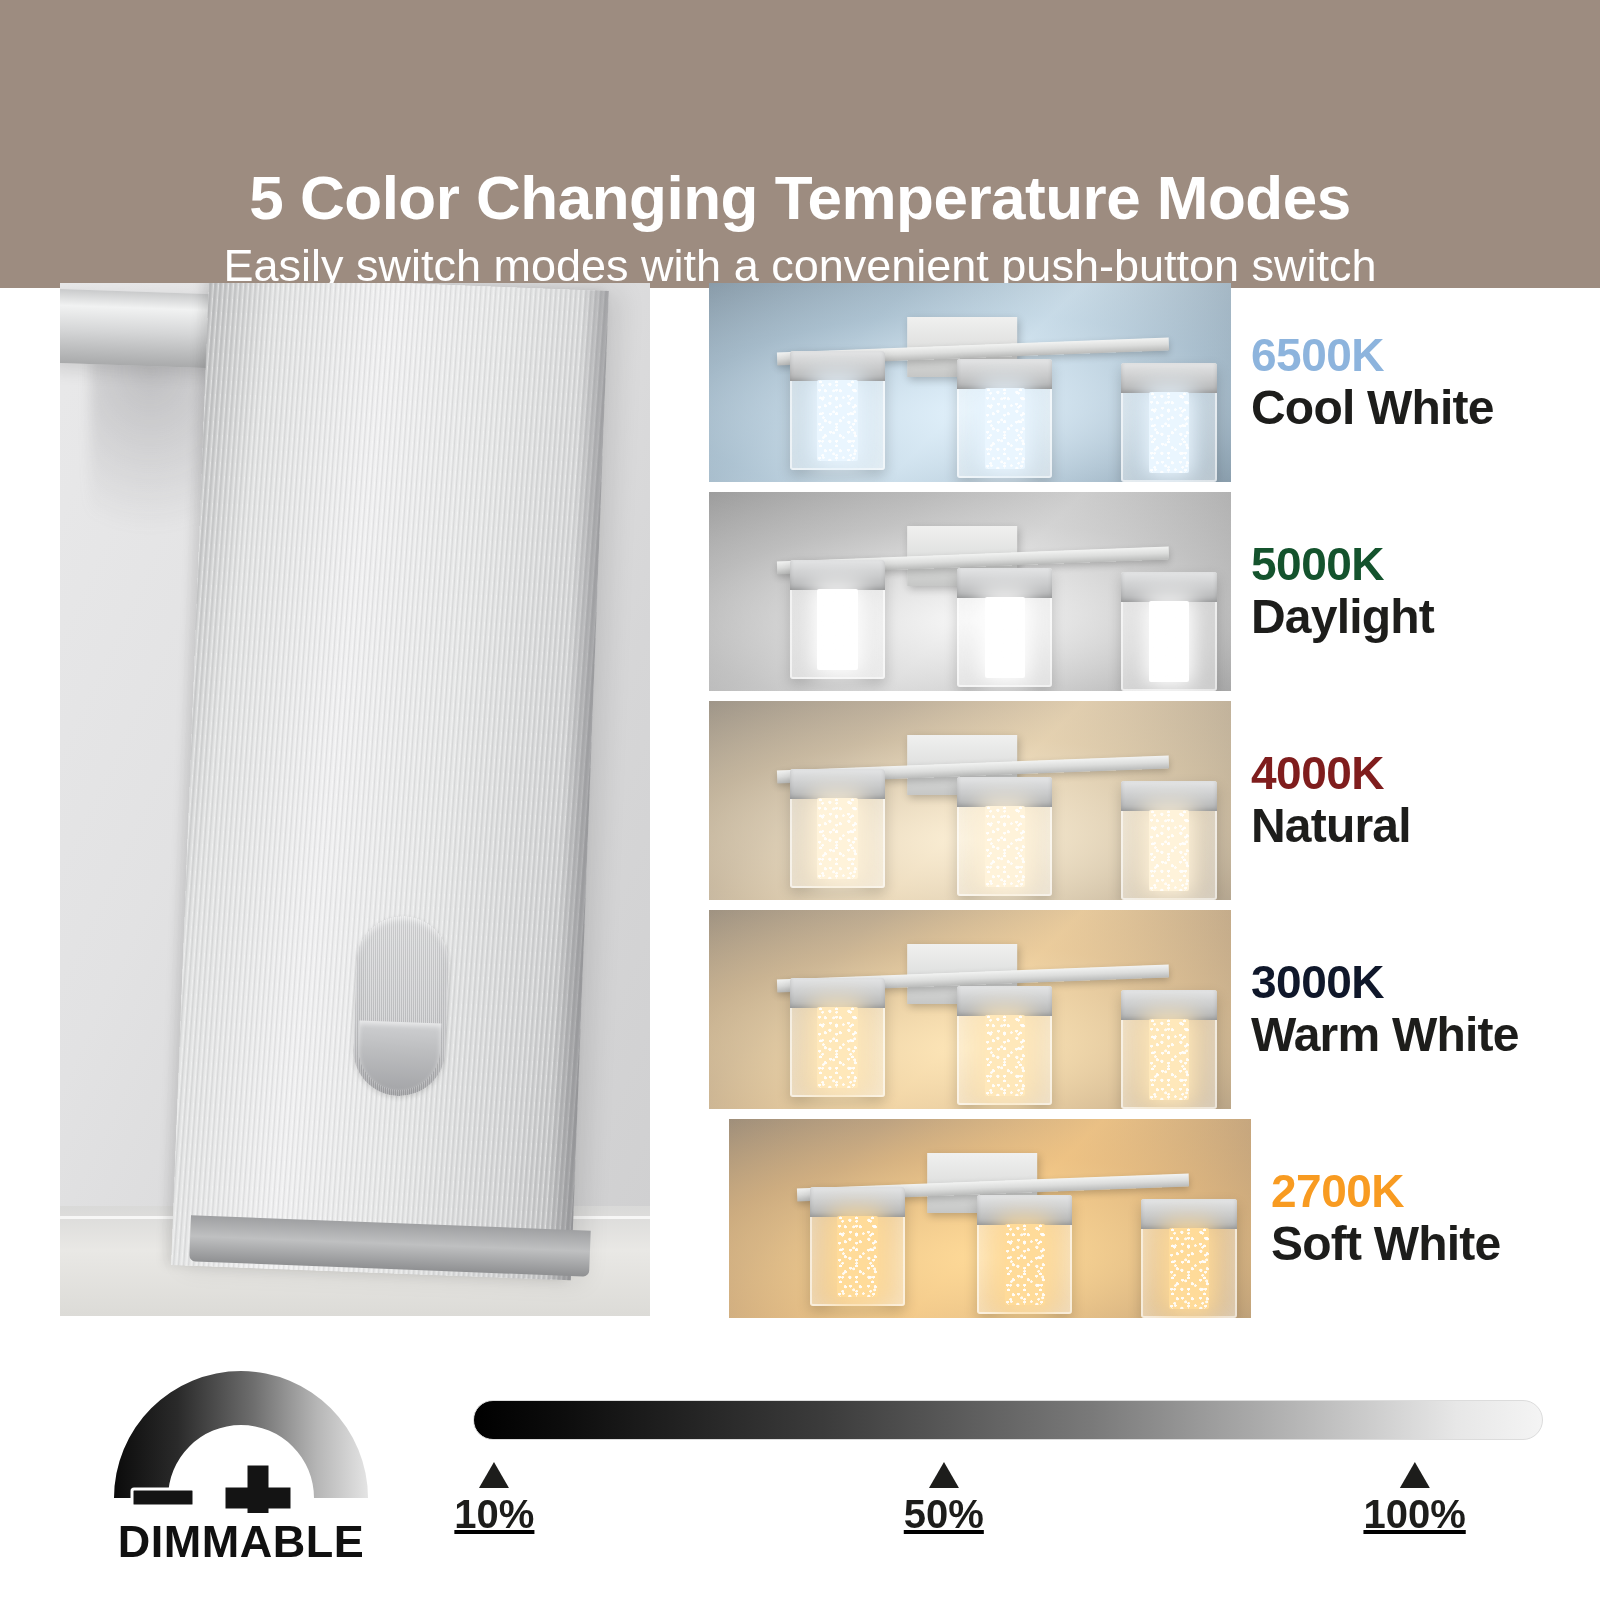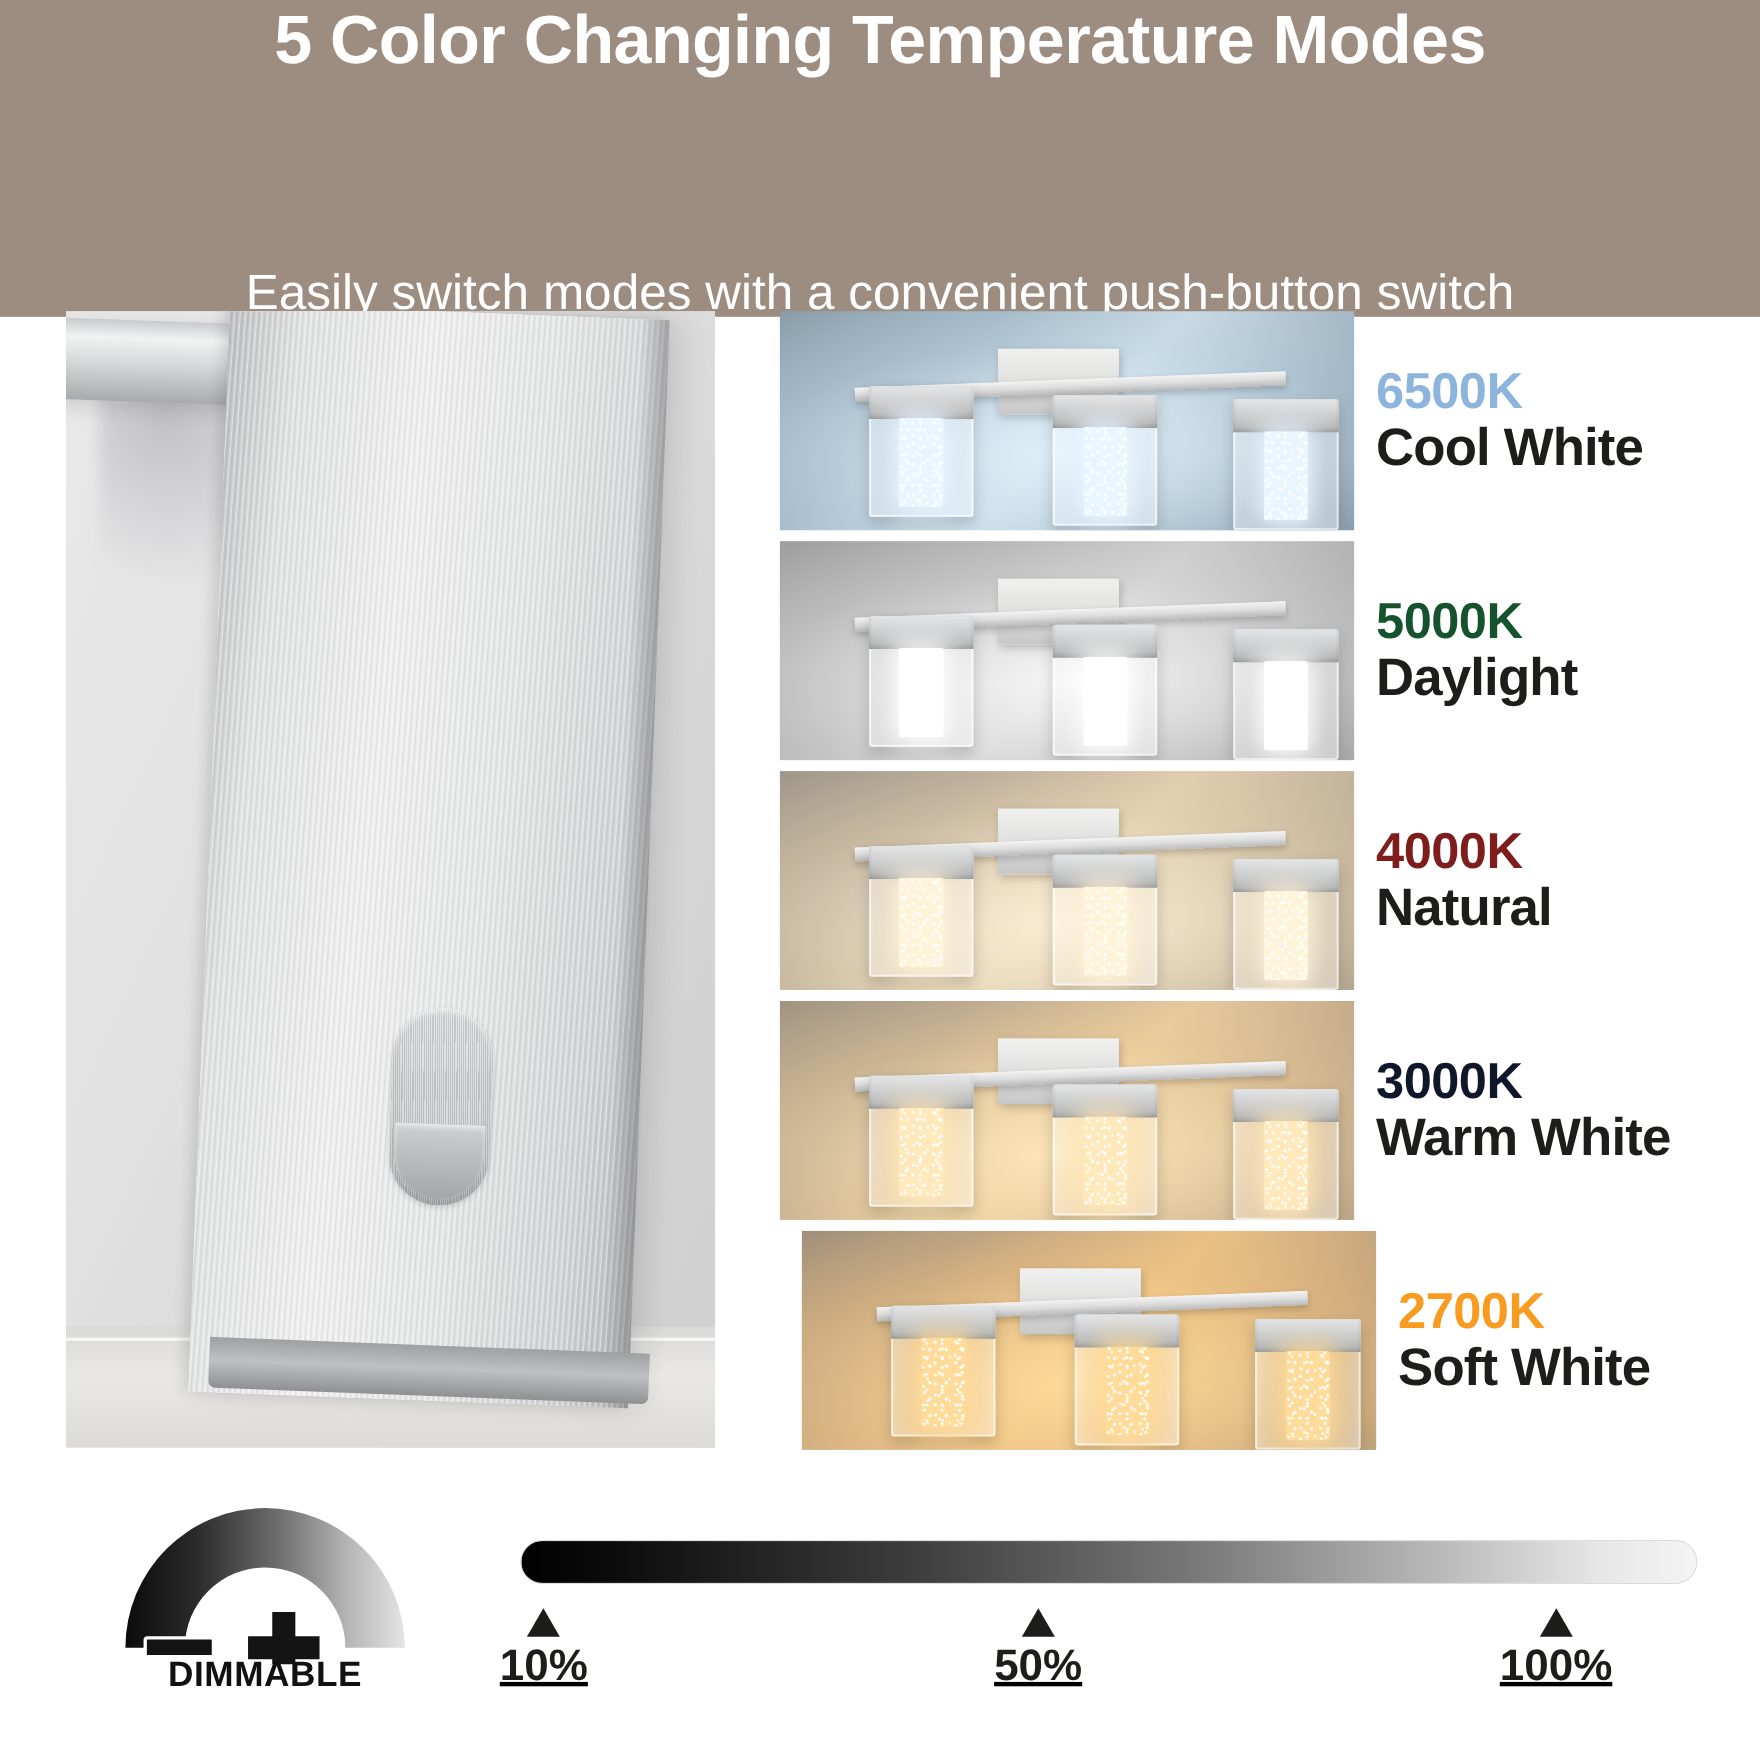--- a/index.html
+++ b/index.html
@@ -9,21 +9,21 @@
     font-family:"Liberation Sans", sans-serif;
     overflow:hidden;
     position:relative;
   }
 
   
   .banner{
     position:absolute;left:0;top:0;width:1600px;height:288px;
     background:#9d8c80;
     display:flex;flex-direction:column;
-    align-items:center;justify-content:space-between;
+    align-items:center;justify-content:flex-end;
     box-sizing:border-box;padding-top:6px;
   }
   .banner-title{
     color:#ffffff;
     font-size:62px;
     font-weight:bold;
     letter-spacing:-0.5px;
     line-height:1.0;
     margin:0 0 14px 0;
     white-space:nowrap;
@@ -186,22 +186,22 @@
   }
   .mode-name{
     font-size:48px;font-weight:bold;color:#1d1d1b;line-height:1.12;letter-spacing:-0.8px;
   }
 
   
   .dimmable{
     position:absolute;left:96px;top:1338px;width:290px;height:250px;
   }
   .dimmable-label{
-    position:absolute;left:0;top:166px;width:290px;text-align:center;
-    font-size:32px;font-weight:bold;color:#111111;letter-spacing:0.5px;
+    position:absolute;left:0;top:178px;width:290px;text-align:center;
+    font-size:45px;font-weight:bold;color:#111111;letter-spacing:0.5px;
   }
 
   
   .dimbar-wrap{
     position:absolute;left:473px;top:1400px;width:1070px;height:190px;
   }
   .dimbar{
     position:absolute;left:0;top:0;width:1070px;height:40px;
     border-radius:22px;
     background:linear-gradient(90deg,#000000 0%,#0c0c0c 8%,#3c3c3c 33%,#7a7a7a 58%,#b9b9b9 78%,#e7e7e7 92%,#f4f4f4 100%);

